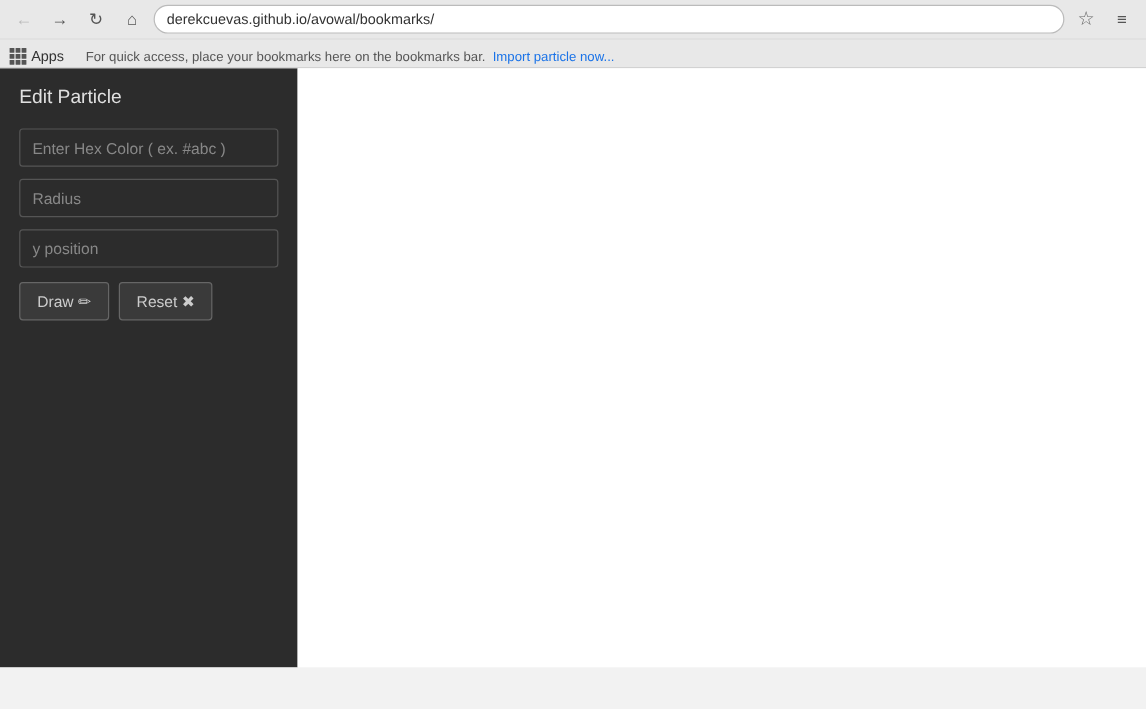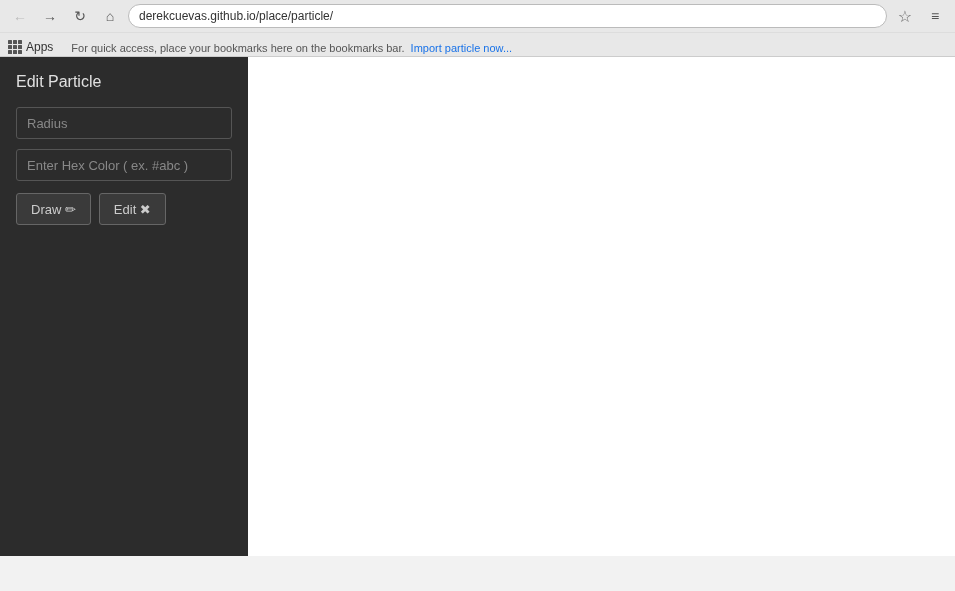--- a/index.html
+++ b/index.html
@@ -213,21 +213,21 @@
 
 <div class="browser-chrome">
 
   <div class="nav-bar">
     <button class="nav-btn disabled">←</button>
     <button class="nav-btn">→</button>
     <button class="nav-btn">↻</button>
     <button class="nav-btn">⌂</button>
 
     <div class="address-bar">
-      <span class="address-text">derekcuevas.github.io/place/particle/</span>
+      <span class="address-text">derekcuevas.github.io/avowal/bookmarks/</span>
     </div>
 
     <button class="star-btn">☆</button>
     <button class="menu-btn">≡</button>
   </div>
 
   <div class="bookmarks-bar">
     <div class="apps-btn">
       <div class="apps-grid-icon">
         <span></span>
@@ -245,27 +245,28 @@
     <span class="bookmarks-text">For quick access, place your bookmarks here on the bookmarks bar.</span>
     <span class="import-link">Import particle now...</span>
   </div>
 </div>
 
 <div class="page-content">
 
   <div class="edit-panel">
     <h2 class="panel-title">Edit Particle</h2>
 
+    <input class="panel-input" type="text" placeholder="Enter Hex Color ( ex. #abc )" style="">
+
     <input class="panel-input" type="text" placeholder="Radius" style="">
 
-    <input class="panel-input" type="text" placeholder="Enter Hex Color ( ex. #abc )" style="">
-
-
+
+    <input class="panel-input" type="text" placeholder="y position" style="">
 
     <div class="buttons-row">
       <button class="panel-btn">Draw ✏</button>
-      <button class="panel-btn">Edit ✖</button>
+      <button class="panel-btn">Reset ✖</button>
     </div>
   </div>
 
   <div class="canvas-area"></div>
 
 </div>
 
 </body></html>

